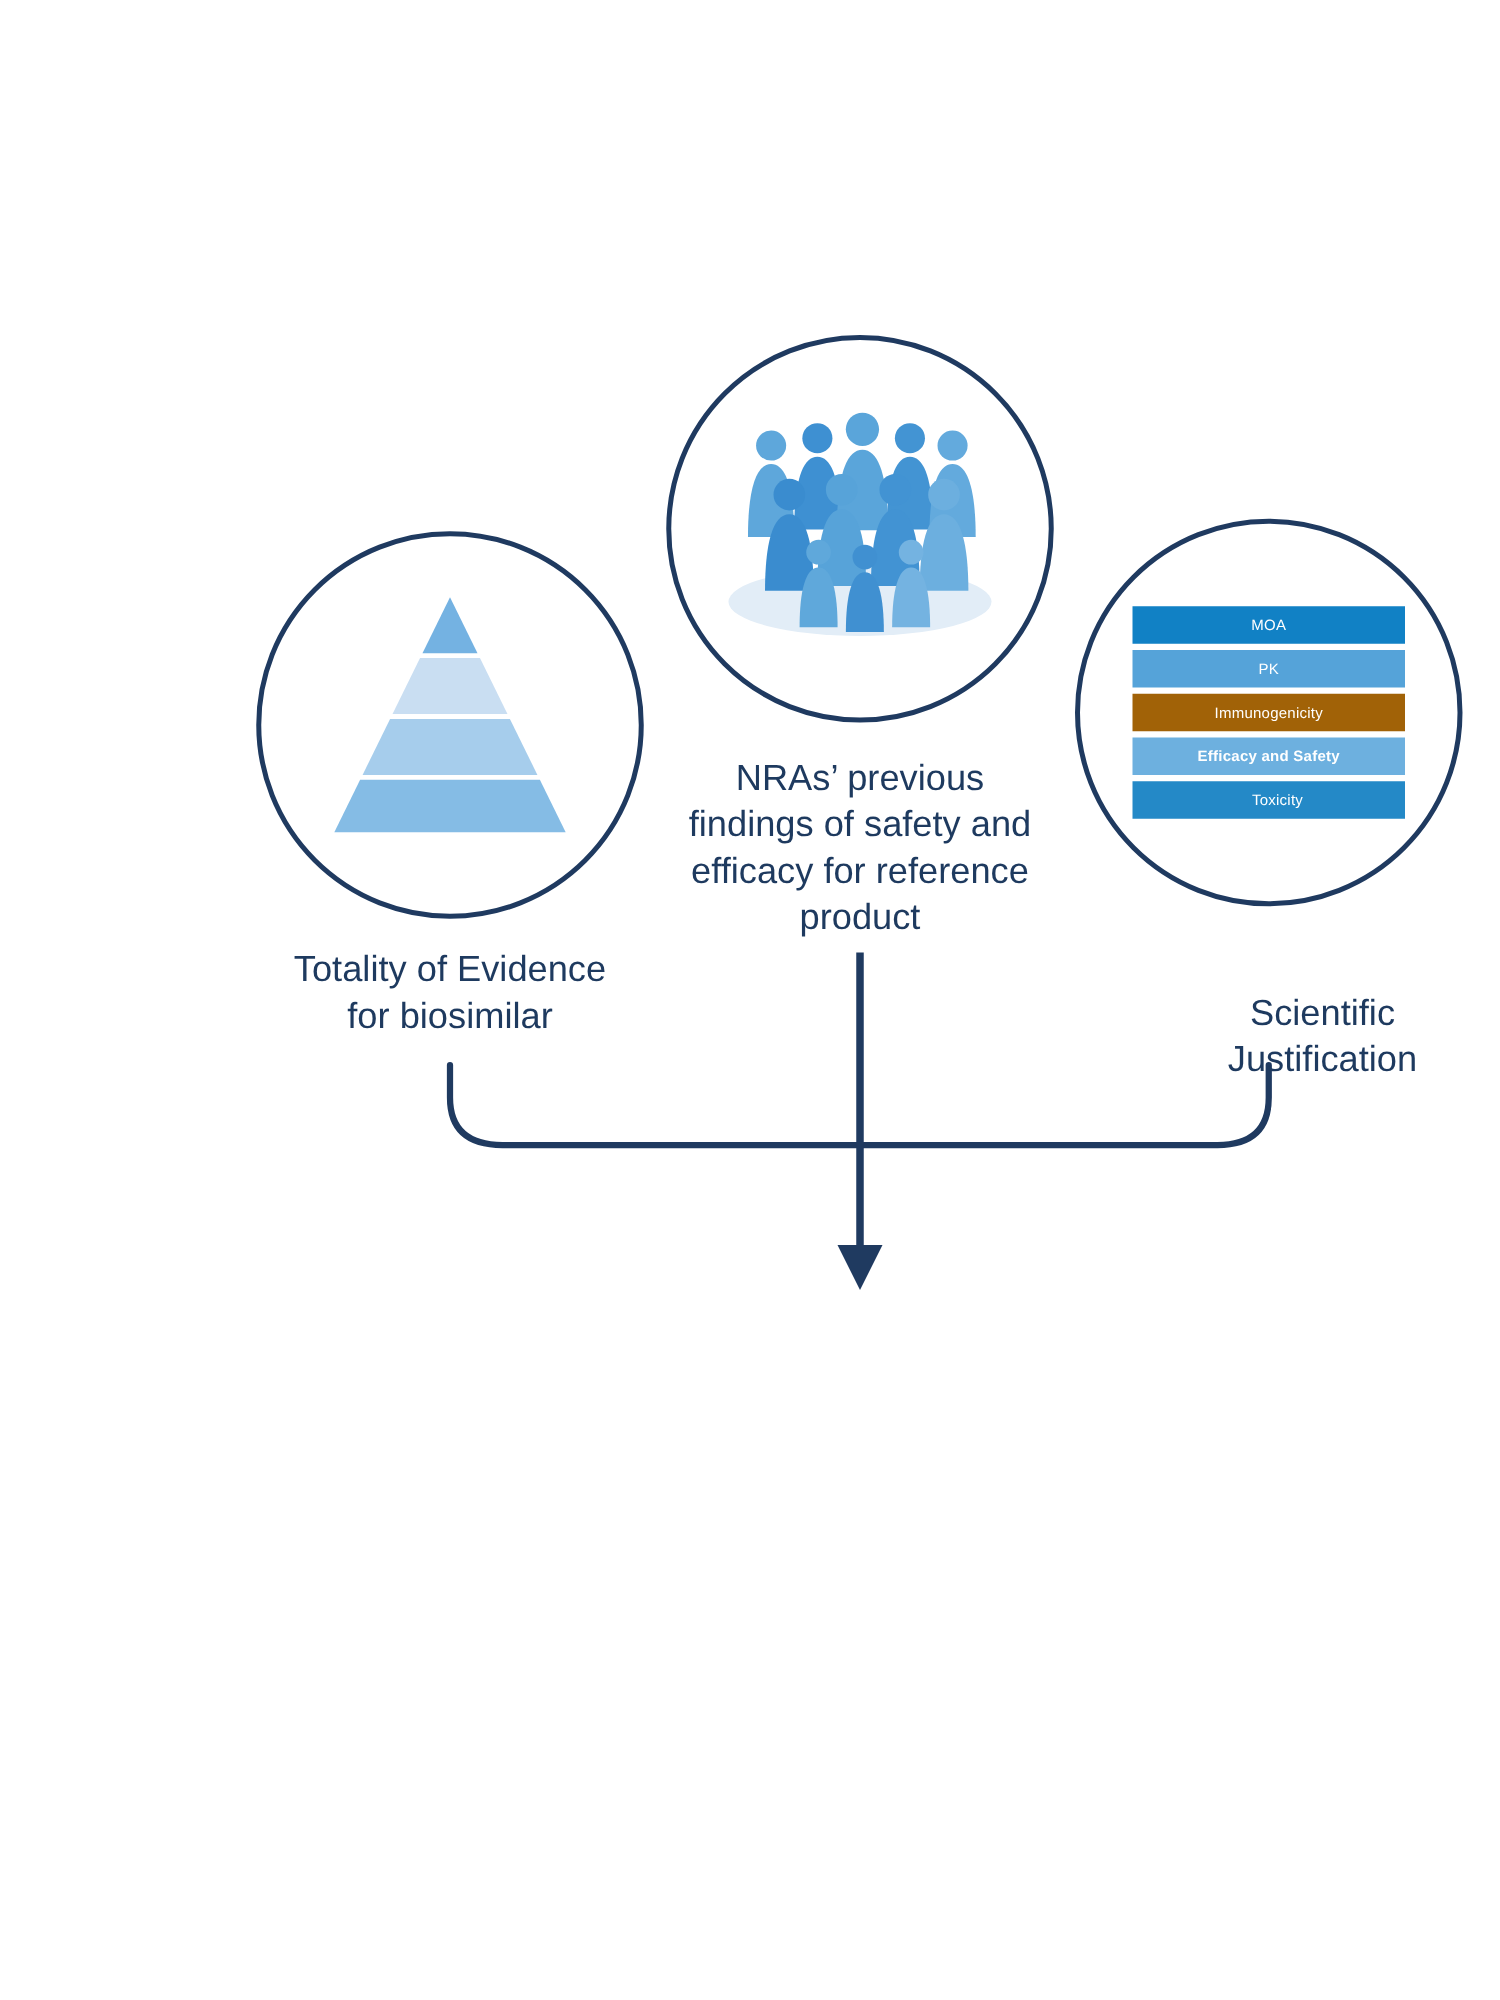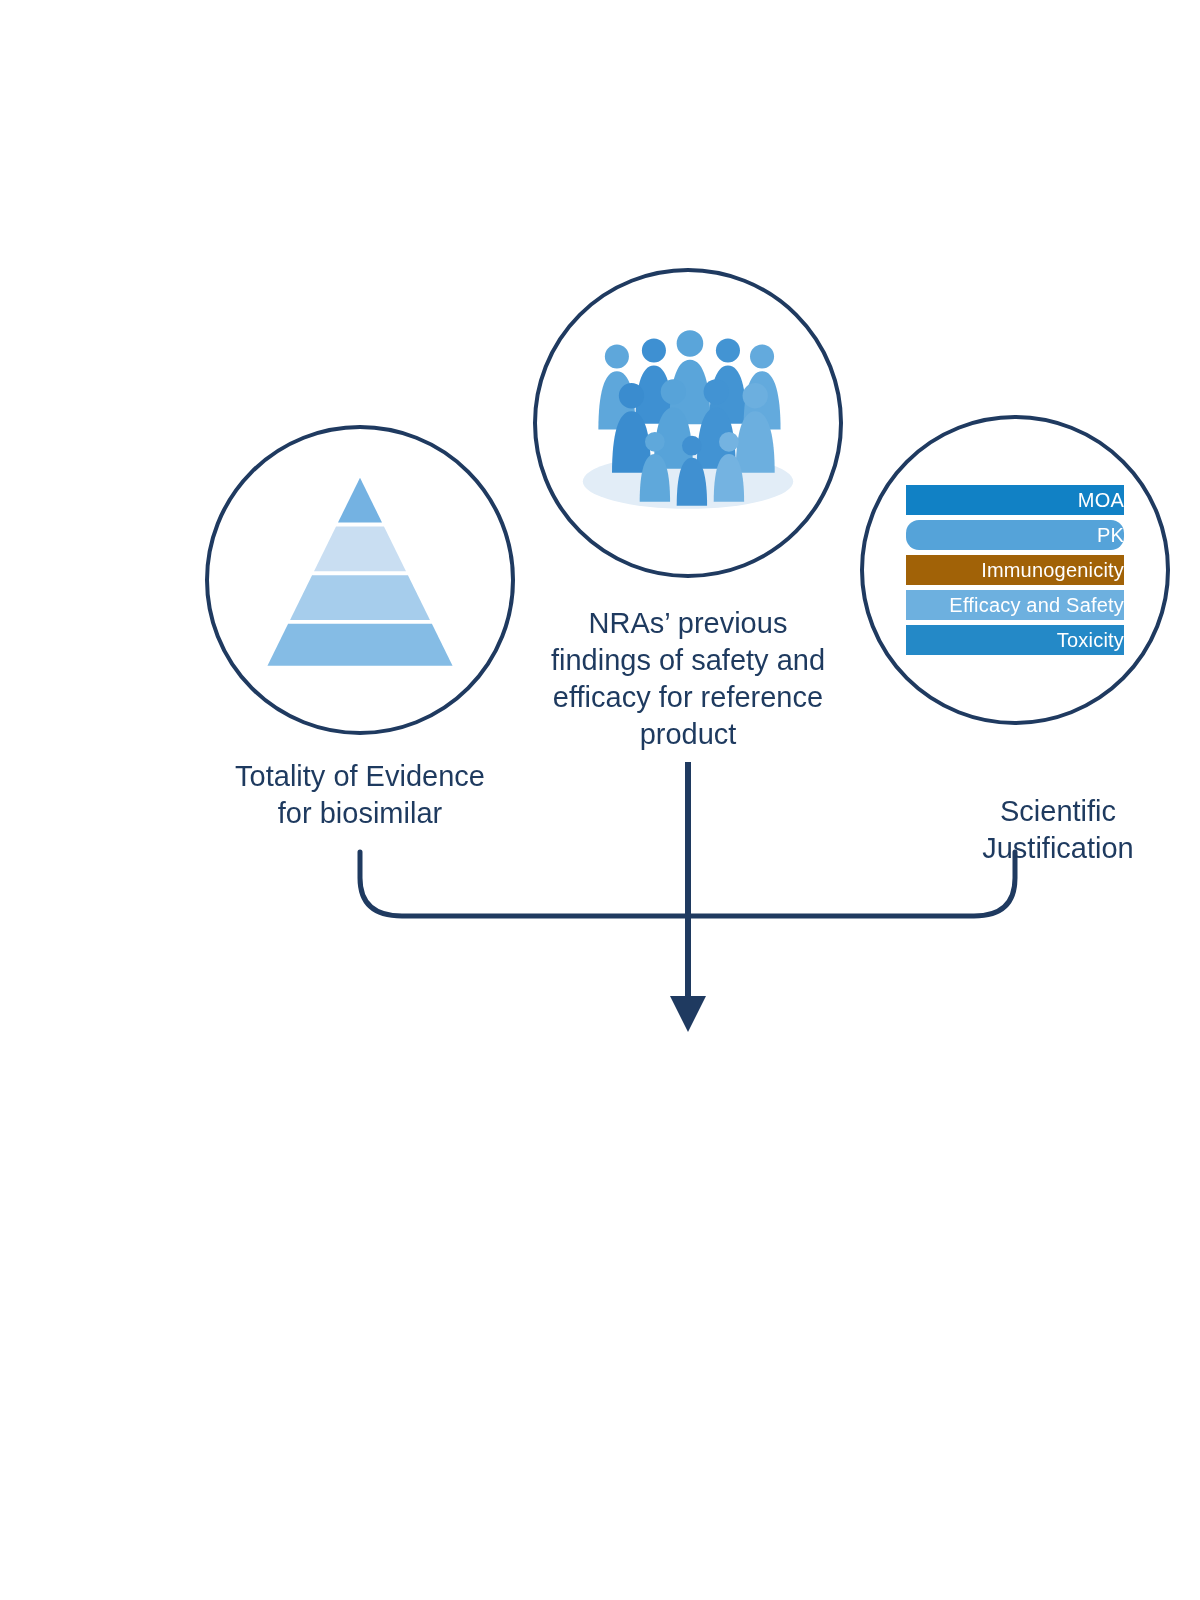--- a/index.html
+++ b/index.html
@@ -40,23 +40,23 @@
 
   .bars {
     display: flex;
     flex-direction: column;
     gap: 5px;
     width: 218px;
   }
   .bar {
     height: 30px;
     line-height: 30px;
-    text-align: right;
+    text-align: center;
     color: #ffffff;
-    font-size: 20px;
+    font-size: 12px;
     letter-spacing: 0.2px;
     white-space: nowrap;
   }
 
   .caption {
     position: absolute;
     text-align: center;
     color: #1e3a5f;
     font-size: 29px;
     line-height: 1.28;
@@ -109,23 +109,23 @@
 
       <use href="#person" transform="translate(121,200) scale(0.78)" fill="#5fa8db"></use>
       <use href="#person" transform="translate(159,204) scale(0.78)" fill="#4090d1"></use>
       <use href="#person" transform="translate(197,200) scale(0.78)" fill="#74b3e1"></use>
     </svg>
   </div>
 
   <div class="circle circle-right">
     <div class="bars">
       <div class="bar" style="background: rgb(17, 129, 197);">MOA</div>
-      <div class="bar" style="background: rgb(85, 163, 217); border-radius: 13px;">PK</div>
+      <div class="bar" style="background: rgb(85, 163, 217);">PK</div>
       <div class="bar" style="background: #a16207;">Immunogenicity</div>
-      <div class="bar" style="background: rgb(109, 176, 223);">Efficacy and Safety</div>
+      <div class="bar" style="background: rgb(109, 176, 223); font-weight: bold;">Efficacy and Safety</div>
       <div class="bar" style="background: rgb(36, 137, 199); padding-left: 14px;">Toxicity</div>
     </div>
   </div>
 
   <div class="caption caption-middle">
     <span>NRAs’ previous</span>
     <span>findings of safety and</span>
     <span>efficacy for reference</span>
     <span>product</span>
   </div>

